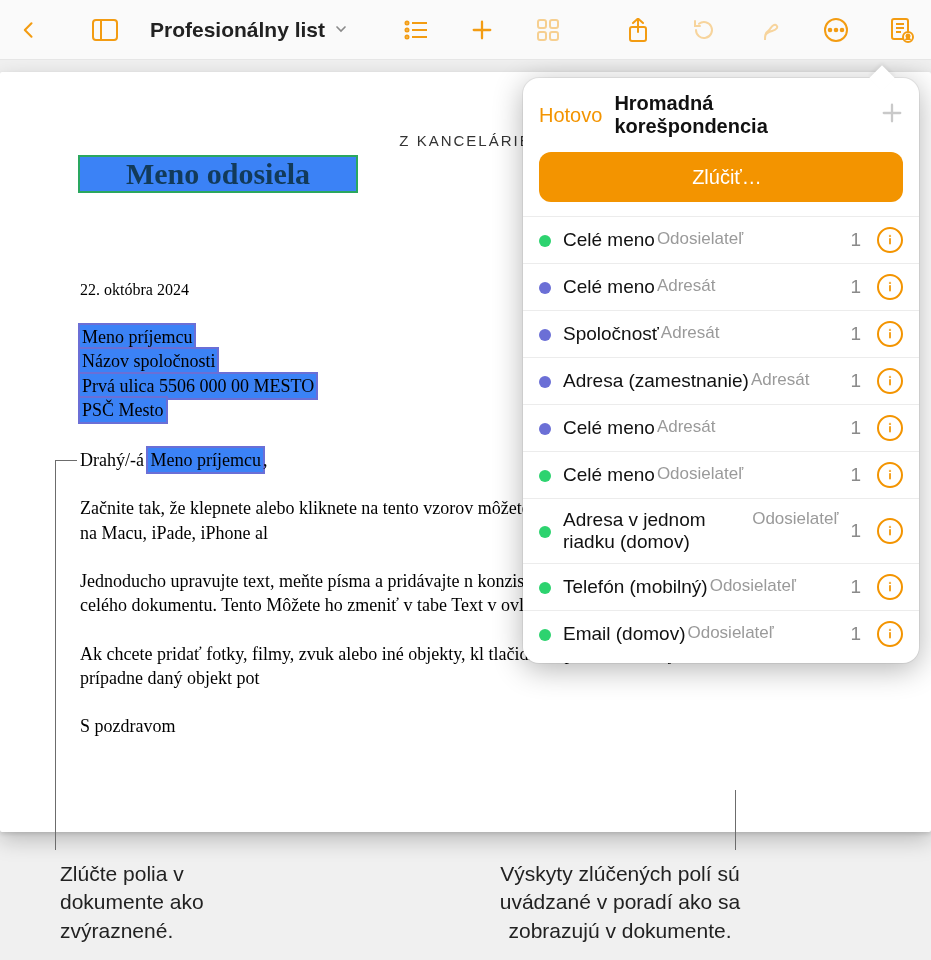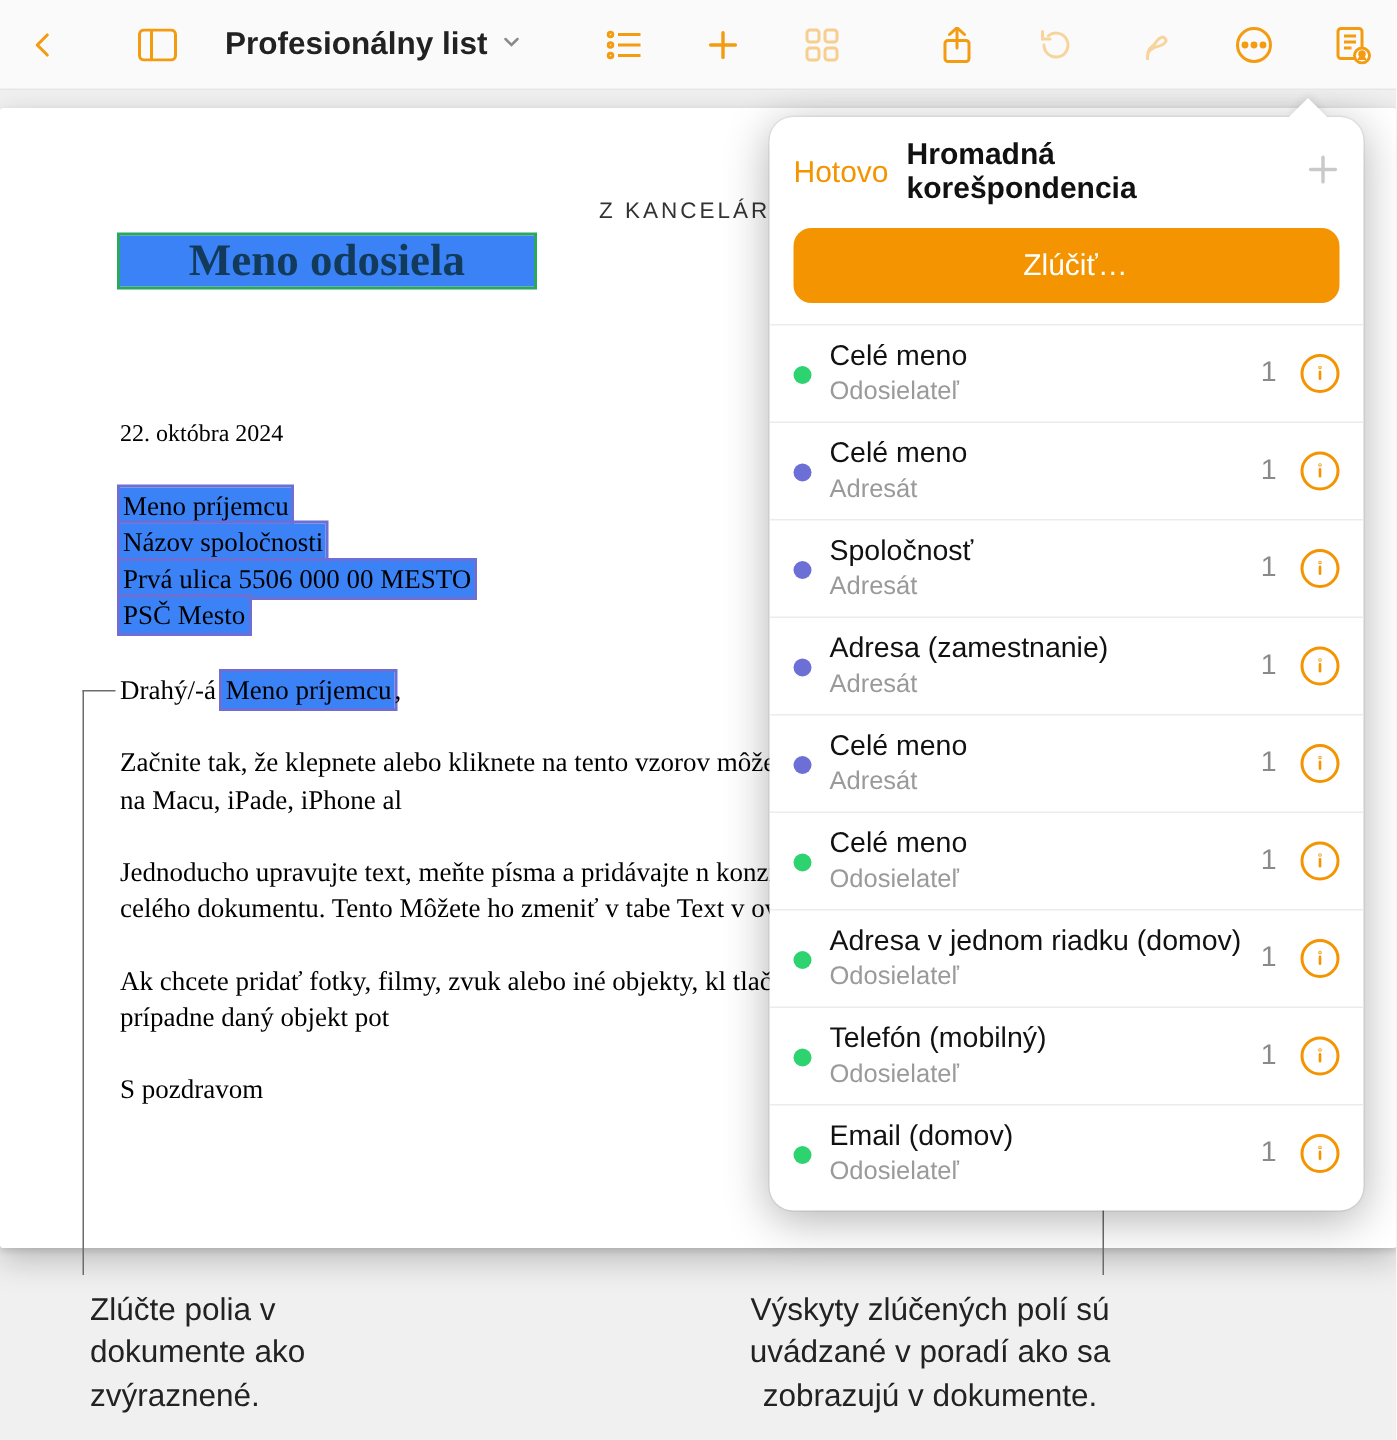--- a/index.html
+++ b/index.html
@@ -69,21 +69,21 @@
   .mergefield {
     display: inline-block;
     background: #3b82f6;
     outline: 2px solid #6b6fd6;
     padding: 0 2px;
   }
   .para { margin-top: 24px; font-family: Georgia, serif; font-size: 18px; color: #000; line-height: 1.35; max-width: 620px; }
   
   .panel {
     position: absolute;
-    right: 22px; top: 18px;
+    right: 12px; top: 18px;
     width: 396px;
     background: #fff;
     border-radius: 16px;
     box-shadow: 0 6px 30px rgba(0,0,0,.30), 0 0 0 1px rgba(0,0,0,.06);
     padding: 14px 0 6px 0;
     z-index: 10;
   }
   .panel::before {
     content: "";
     position: absolute;
@@ -117,21 +117,21 @@
   .row {
     display: flex; align-items: center;
     padding: 10px 16px;
     border-top: 1px solid #ececec;
     gap: 12px;
   }
   .row:first-child { border-top: 1px solid #ececec; }
   .dot { width: 12px; height: 12px; border-radius: 50%; flex: 0 0 12px; margin-top: 2px; }
   .dot.green { background: #2dd36f; }
   .dot.purple { background: #6b6fd6; }
-  .row-labels { flex: 1; display: flex; flex-direction: column; gap: 2px; }
+  .row-labels { flex: 1; display: flex; flex-direction: row; gap: 2px; }
   .row-primary { font-size: 19px; color: #111; }
   .row-secondary { font-size: 17px; color: #9a9a9a; }
   .row-count { font-size: 19px; color: #8a8a8a; margin-right: 4px; }
   .info-ic {
     width: 26px; height: 26px; border-radius: 50%;
     border: 2px solid #f39400;
     display: flex; align-items: center; justify-content: center;
     color: #f39400;
   }
   .info-ic svg { stroke: #f39400; }

